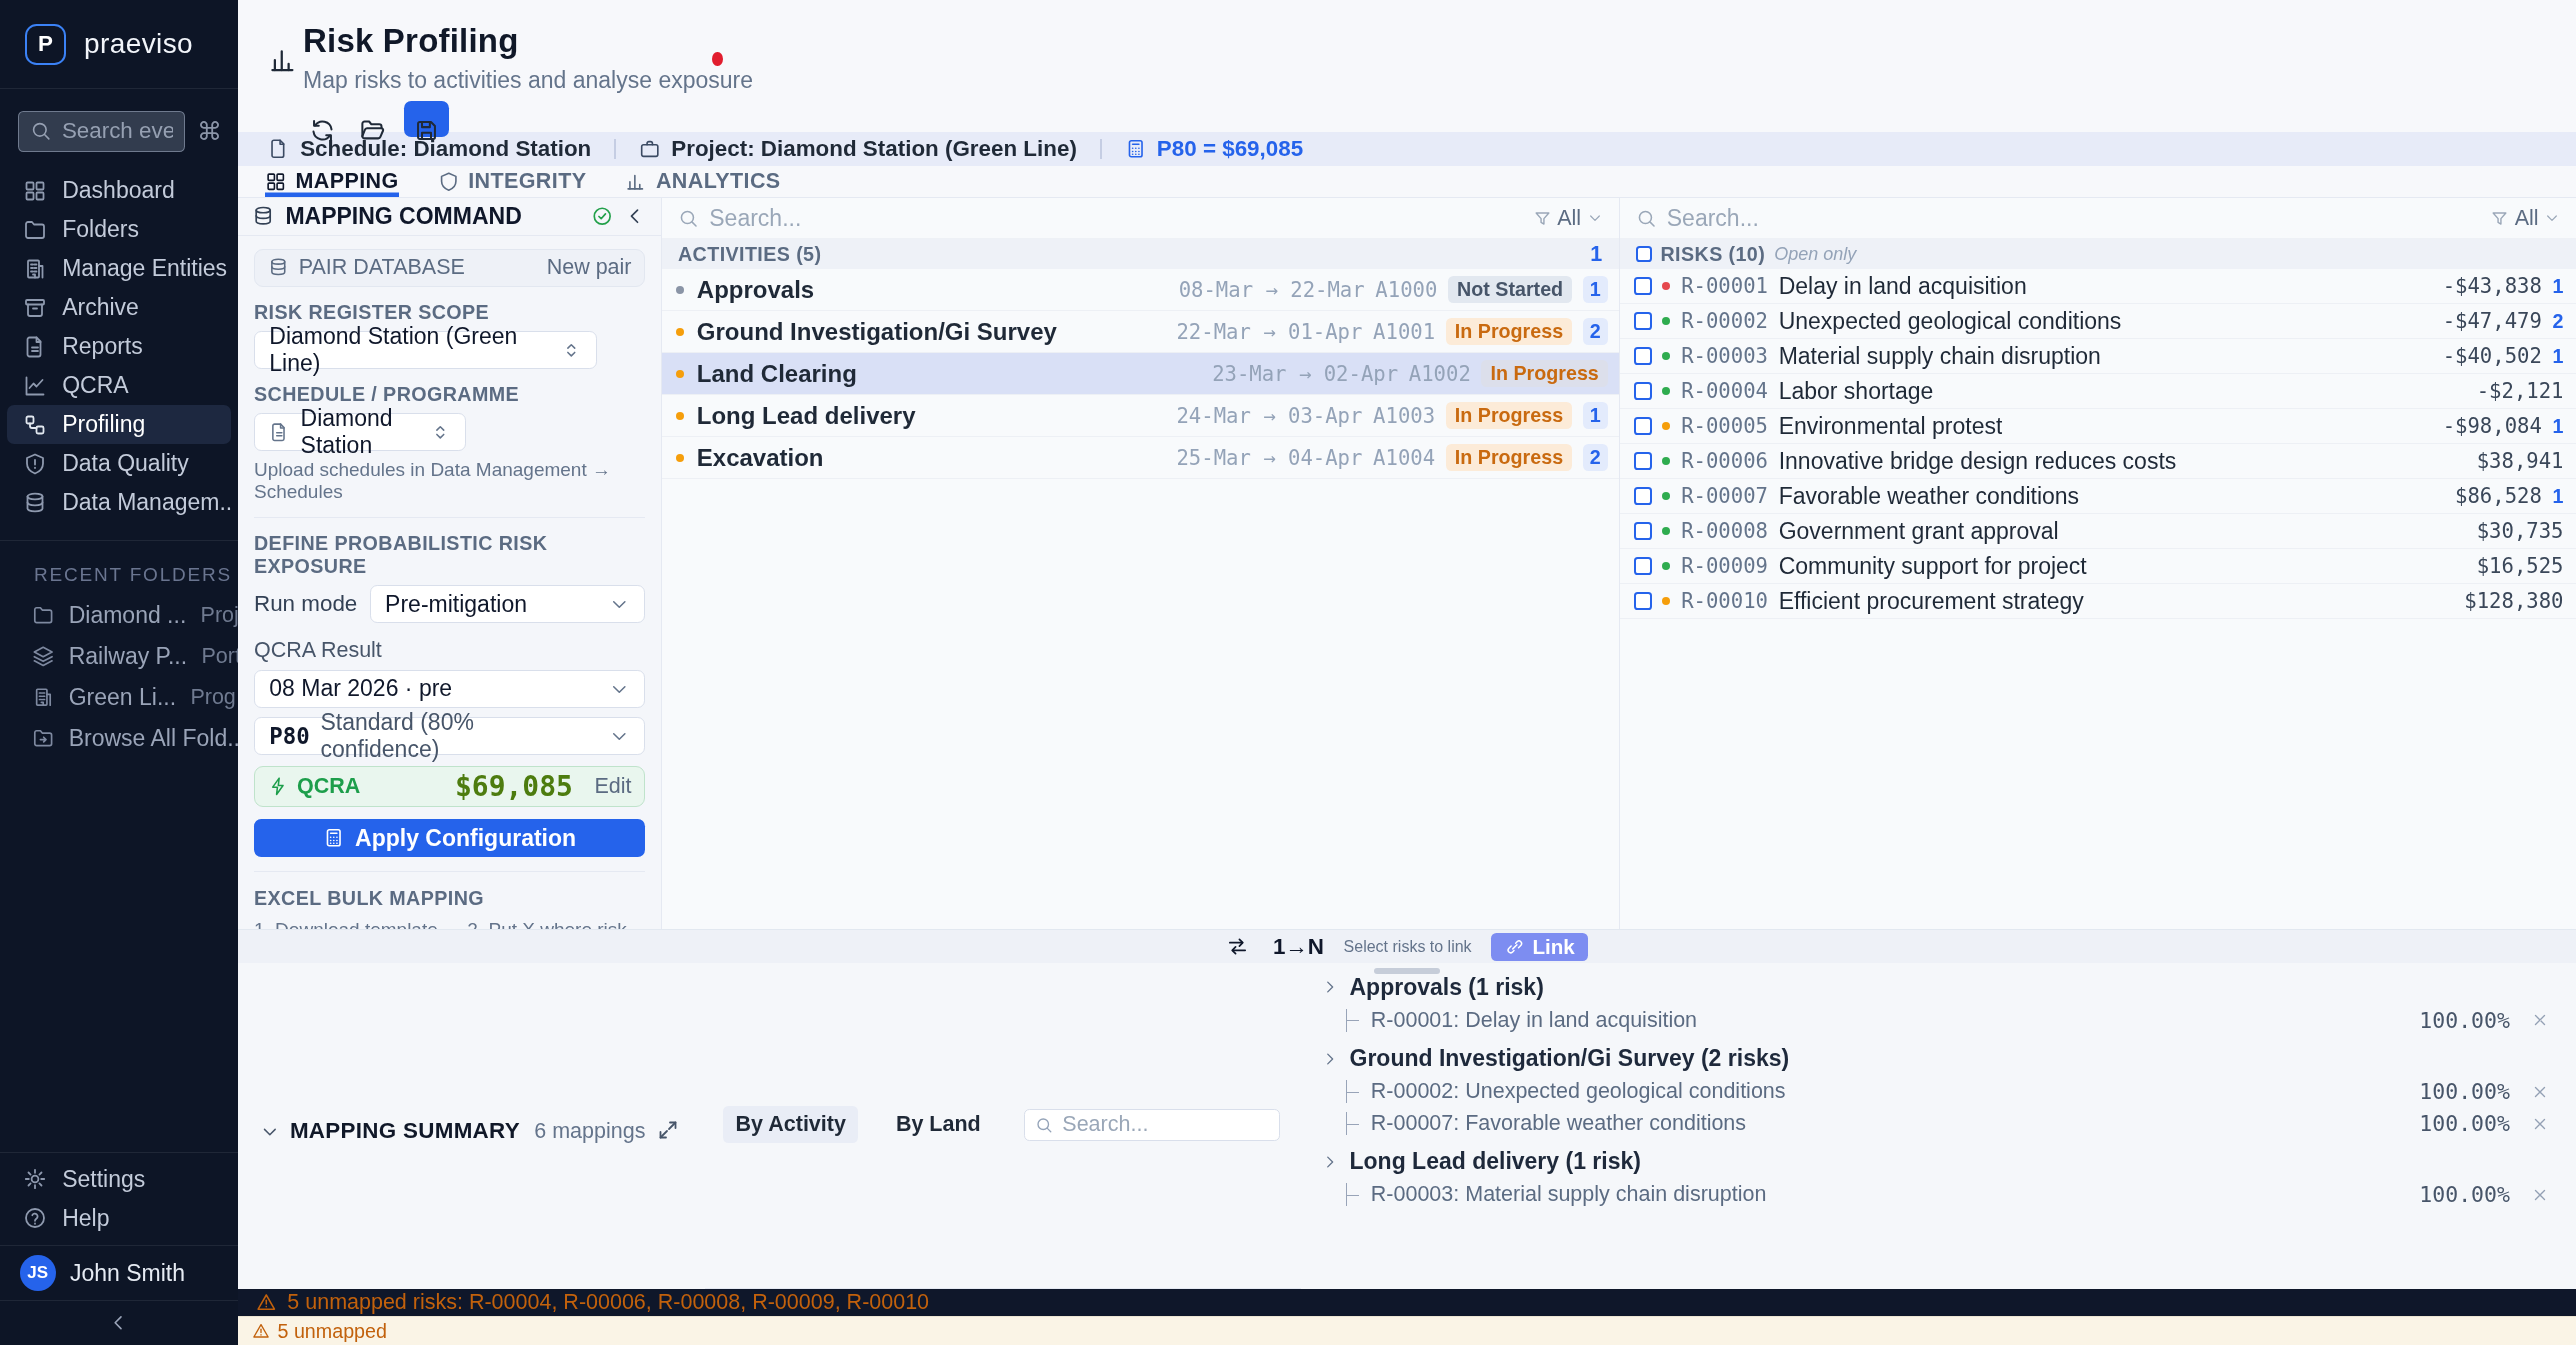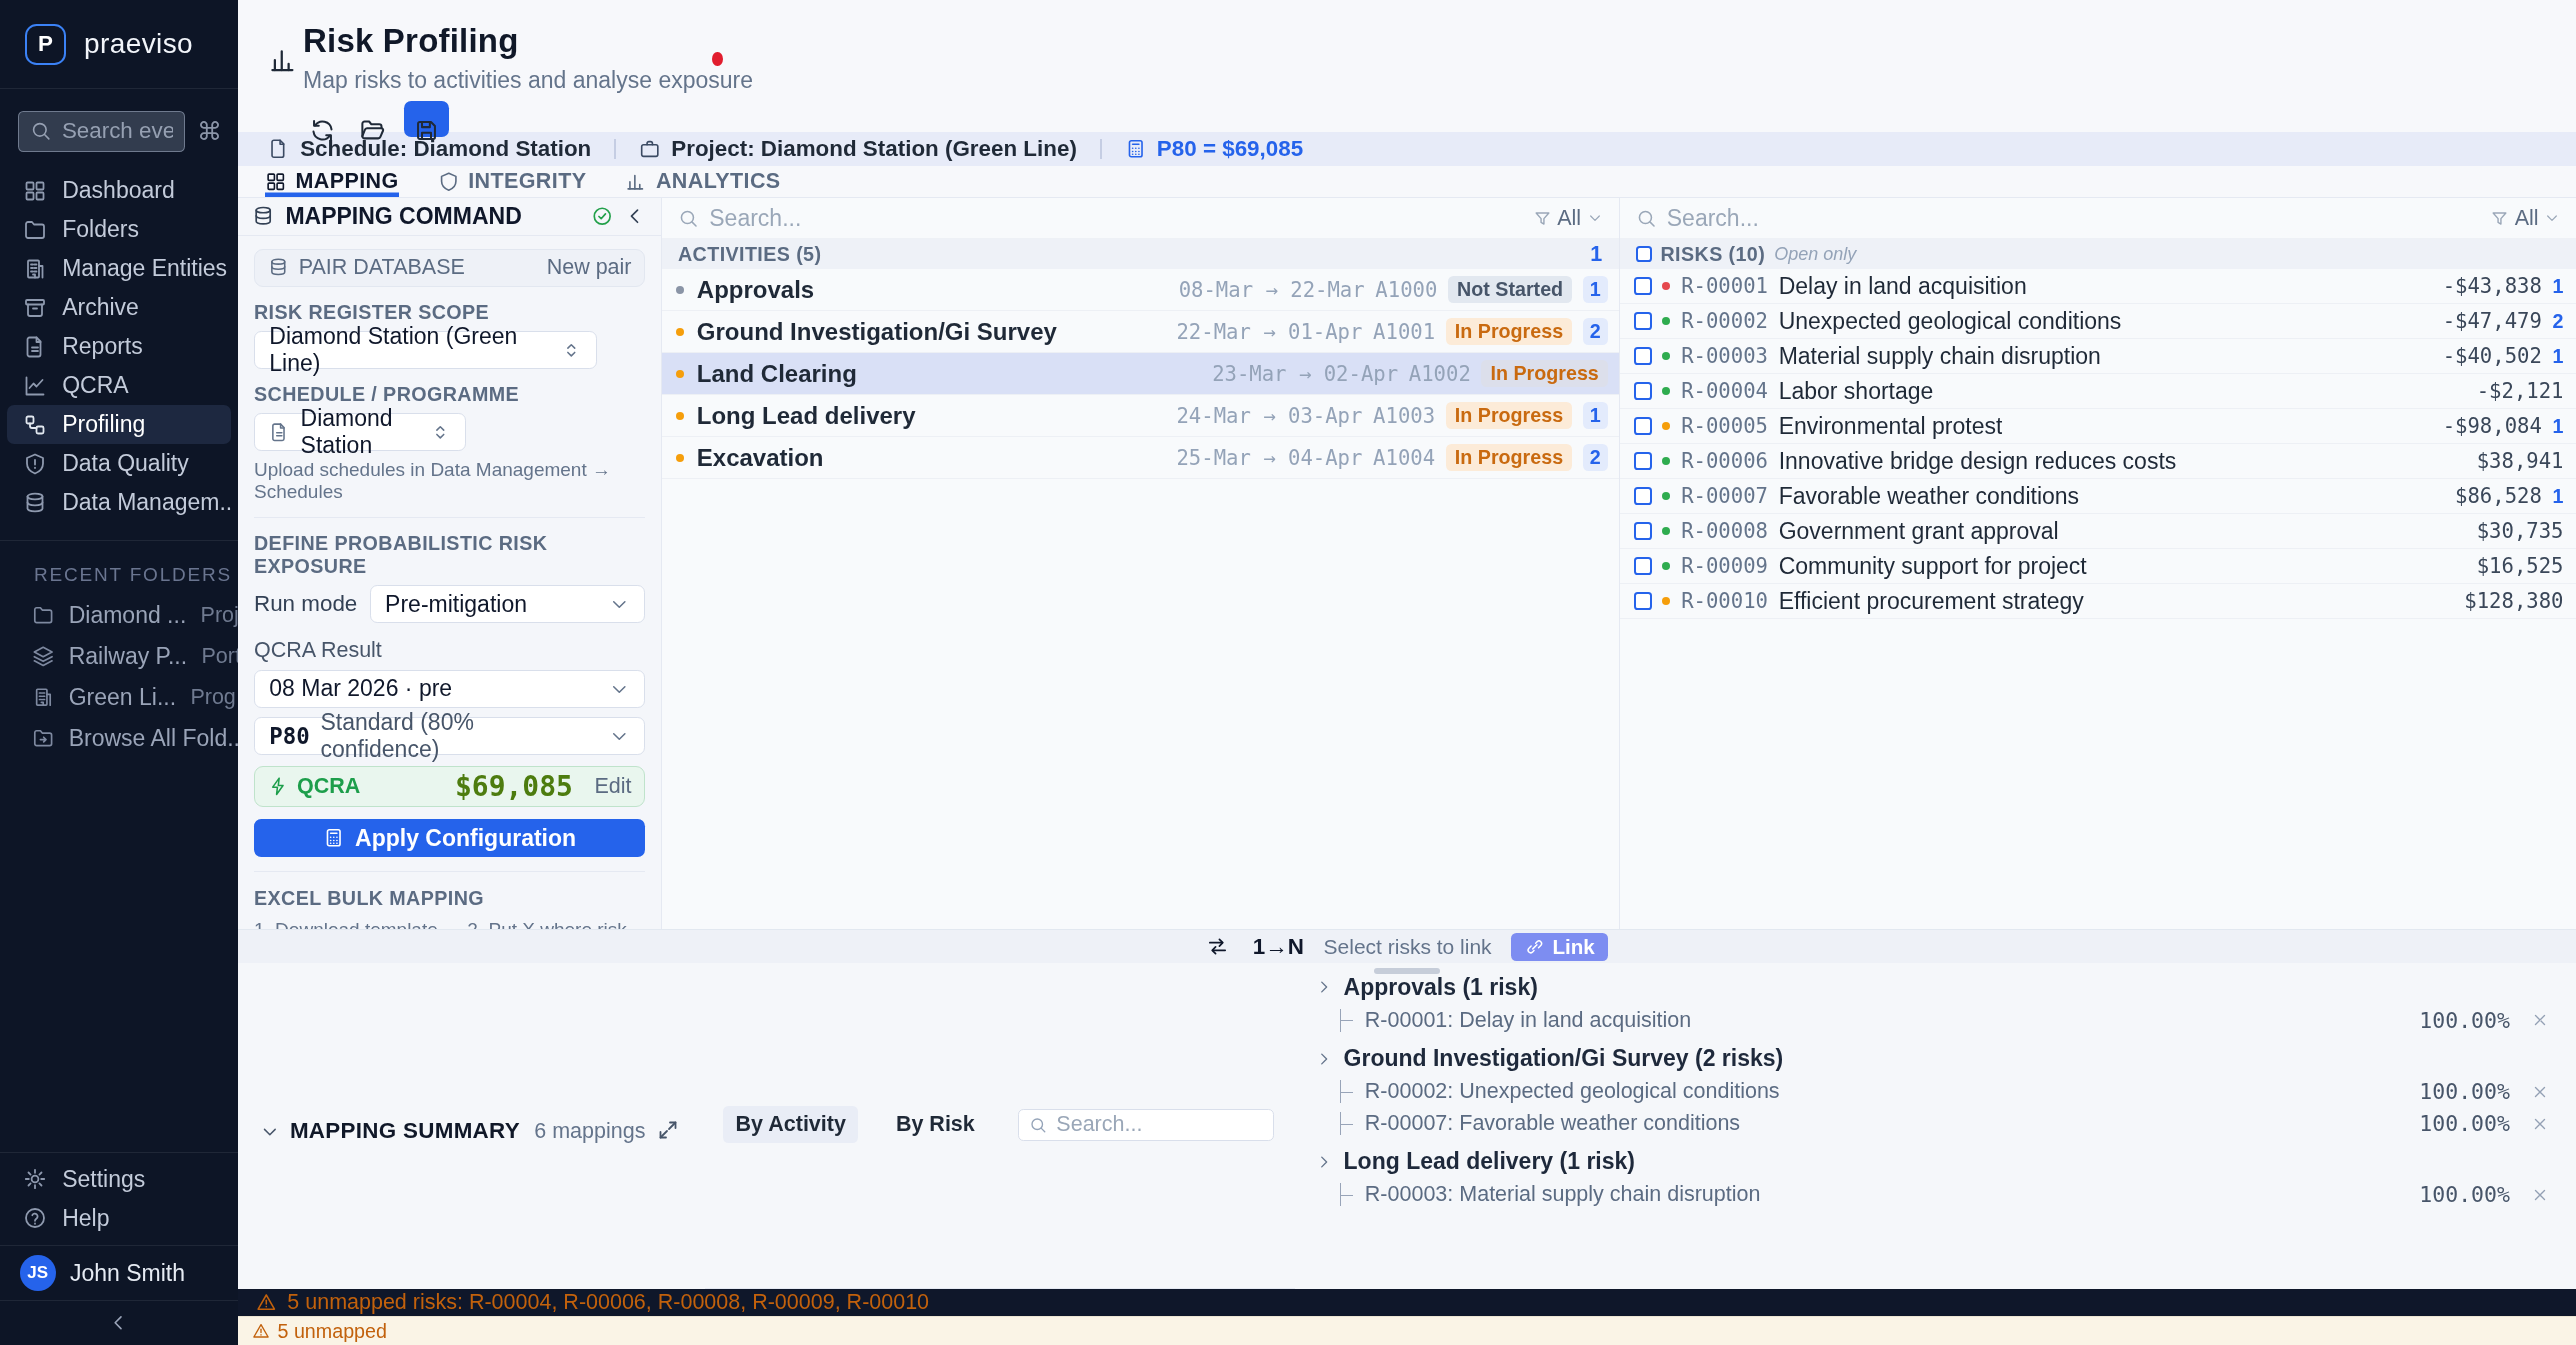--- a/index.html
+++ b/index.html
@@ -122,21 +122,21 @@
   .cbx.sm{width:16px;height:16px;border-width:2.7px}
   .rid{font-size:20.6px;color:#64748b;flex:none}
   .risk-name{font-size:23px;color:#1f2937;white-space:nowrap;overflow:hidden}
   .risk-val{margin-left:auto;font-size:20.6px;color:#3a4759;flex:none}
   .risk-count{color:#2563eb;font-size:19.7px;font-weight:700;flex:none}
 
   
   .linkbar{height:34px;background:#eef1f7;border-top:1.8px solid #e2e8f0;display:flex;align-items:center;justify-content:center;gap:19.7px;flex:none}
   .mode{display:flex;align-items:center;gap:24px;font-weight:700;font-size:22.4px;color:#0f172a}
   .mode .ic{width:23px;height:23px}
-  .link-hint{color:#64748b;font-size:21px}
+  .link-hint{color:#64748b;font-size:16px}
   .link-btn{height:28px;padding:0 13.4px;border-radius:5.4px;background:#7d8df1;color:#fff;display:flex;align-items:center;gap:8px;font-size:20.6px;font-weight:600}
   .link-btn .ic{width:19.7px;height:19.7px}
 
   
   .summary{height:326px;background:#f5f7fa;display:flex;flex-direction:row;position:relative;flex:none}
   .drag-handle{position:absolute;top:4.5px;left:50%;transform:translateX(-50%);width:66px;height:6.3px;border-radius:3.6px;background:#c6cdd9}
   .sum-hdr{display:flex;align-items:center;gap:10.7px;padding:14.3px 25px 3.6px 21.5px;flex:none}
   .sum-hdr .ic{width:19.7px;height:19.7px;color:#475569}
   .sum-title{font-size:22.4px;font-weight:700;color:#101828;letter-spacing:0.3px}
   .sum-count{font-size:21.5px;color:#64748b;margin-left:3.6px}
@@ -823,21 +823,21 @@
                 <path d="M14 4.5h5.5V10"></path>
                 <path d="M19.5 4.5L13 11"></path>
                 <path d="M10 19.5H4.5V14"></path>
                 <path d="M4.5 19.5L11 13"></path>
               </svg>
             </span>
         </span>
       </div>
       <div class="sum-tabs">
         <span class="stab active">By Activity</span>
-        <span class="stab">By Risk</span>
+        <span class="stab">By Land</span>
         <span class="sum-search">
           <span class="ic">
               <svg viewBox="0 0 24 24" fill="none" stroke="currentColor" stroke-width="1.8" stroke-linecap="round" stroke-linejoin="round">
                 <circle cx="11" cy="11" r="7"></circle>
                 <path d="M16.5 16.5L21 21"></path>
               </svg>
             </span>
           <input placeholder="Search..." style="">
         </span>
       </div>

